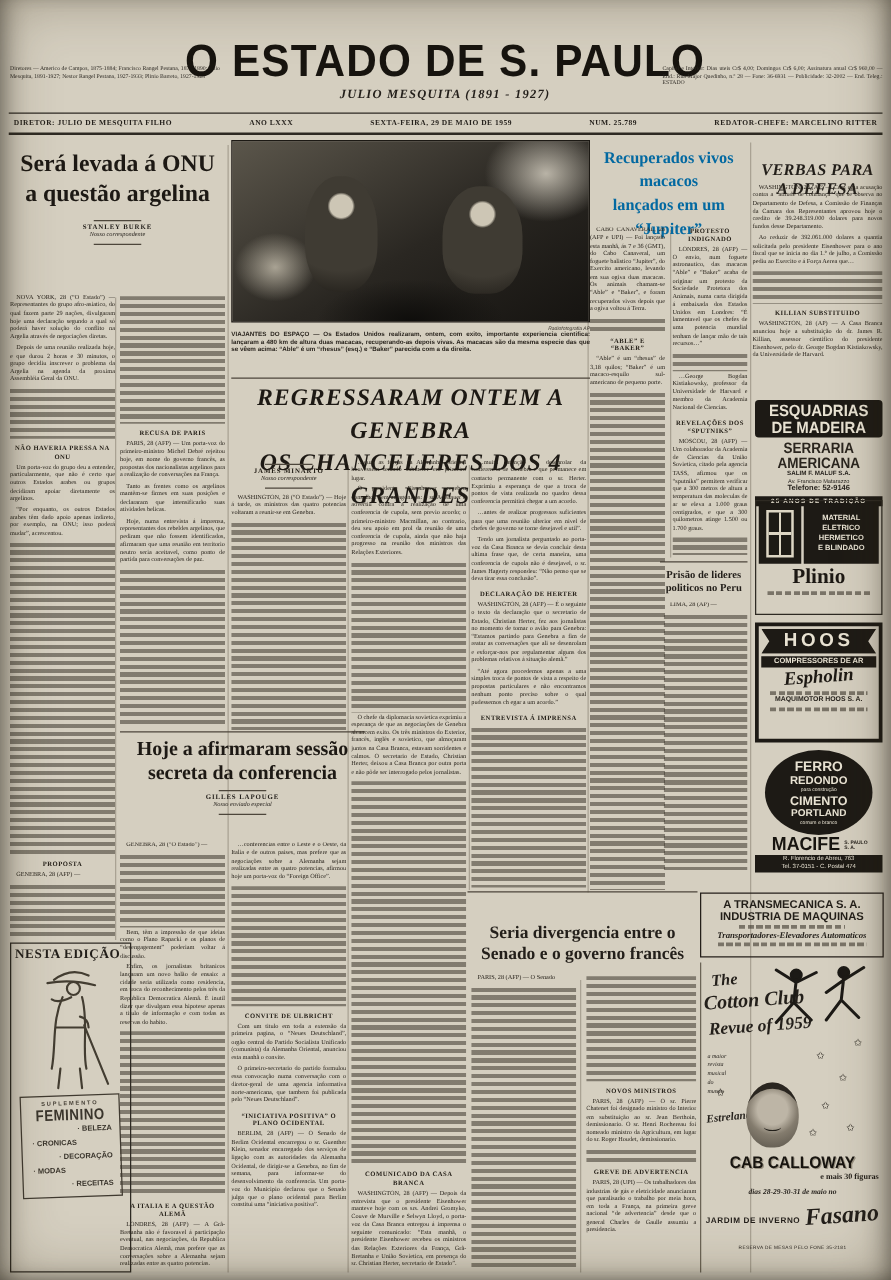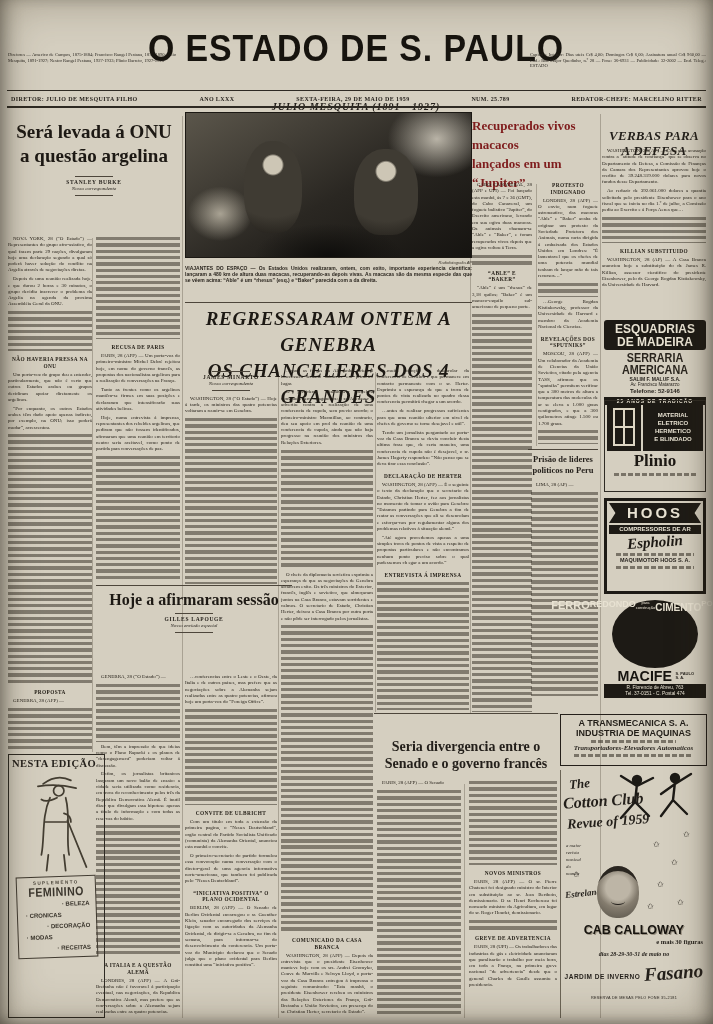--- a/index.html
+++ b/index.html
@@ -17,21 +17,21 @@
   .dateline{left:7px;top:90px;width:699px;height:18px;border-top:1px solid #2e2a23;border-bottom:2px solid #2e2a23;
         display:flex;align-items:center;justify-content:space-between;padding:0 4px;box-sizing:border-box;
         font:bold 6px/8px "Liberation Serif",serif;letter-spacing:.4px;}
   
   .vr{position:absolute;width:0;border-left:1px solid #7d766680;}
   .hr{position:absolute;height:0;border-top:1px solid #4d463b;}
   
   .hl-xl{font:bold 19px/24px "Liberation Serif",serif;text-align:center;color:#1d1914;}
   .hl-gen{font:bold italic 19px/26px "Liberation Serif",serif;letter-spacing:.8px;text-align:center;color:#1d1914;}
   .hl-m{font:bold 16px/19px "Liberation Serif",serif;text-align:center;color:#1d1914;}
-  .hl-jup{font:bold 13px/19px "Liberation Serif",serif;text-align:left;color:#7f1d1d;}
+  .hl-jup{font:bold 13px/19px "Liberation Serif",serif;text-align:center;color:#0369a1;}
   .hl-verb{font:bold italic 13px/15px "Liberation Serif",serif;text-align:center;letter-spacing:.3px;}
   .hl-peru{font:bold 8.5px/10.5px "Liberation Serif",serif;text-align:center;}
   .hl-seria{font:bold 14px/17px "Liberation Serif",serif;text-align:center;}
   
   .col{position:absolute;display:flex;flex-direction:column;overflow:hidden;
        font:5px/6.3px "Liberation Serif",serif;text-align:justify;color:#262119;}
   .col p{margin:0 0 2.5px;text-indent:5px;}
   .sub{font:bold 5.3px/6.5px "Liberation Serif",serif;text-align:center;margin:3px 2px 2.5px;letter-spacing:.4px;text-indent:0;}
   .gk{flex:0 0 auto;margin:1px 0 2px;opacity:.55;
       background:repeating-linear-gradient(180deg,#3d372d 0 3.3px,transparent 3.3px 6.3px);}
@@ -74,21 +74,21 @@
       box-shadow:inset 0 9px 0 -4px #2a2620;}
   .cab-smile{position:absolute;left:50px;top:128px;width:14px;height:6px;border-bottom:1.6px solid #221f1a;border-radius:50%;}
 </style>
 </head>
 <body>
 
 <div class="page">
 
   <div class="abs mini" style="left:8px;top:52px;width:168px;">Diretores — Americo de Campos, 1875-1884; Francisco Rangel Pestana, 1875-1890; Julio Mesquita, 1891-1927; Nestor Rangel Pestana, 1927-1933; Plinio Barreto, 1927-1928</div>
   <div class="abs mast-title" style="left:126px;top:30px;width:460px;">O ESTADO DE S. PAULO</div>
-  <div class="abs mast-sub" style="left:126px;top:70px;width:460px;margin-top:31px;">JULIO MESQUITA (1891 - 1927)</div>
+  <div class="abs mast-sub" style="left:126px;top:70px;width:460px;">JULIO MESQUITA (1891 - 1927)</div>
   <div class="abs mini" style="left:530px;top:52px;width:176px;">Capital e Interior: Dias uteis Cr$ 4,00; Domingos Cr$ 6,00; Assinatura anual Cr$ 960,00 — End.: Rua Major Quedinho, n.º 28 — Fone: 36-6931 — Publicidade: 32-2002 — End. Teleg.: ESTADO</div>
 
   <div class="abs dateline">
     <span>DIRETOR: JULIO DE MESQUITA FILHO</span>
     <span>ANO LXXX</span>
     <span>SEXTA-FEIRA, 29 DE MAIO DE 1959</span>
     <span>NUM. 25.789</span>
     <span>REDATOR-CHEFE: MARCELINO RITTER</span>
   </div>
 
@@ -179,20 +179,21 @@
     <p>Tendo um jornalista perguntado ao porta-voz da Casa Branca se devia concluir desta ultima frase que, de certa maneira, uma conferencia de cupola não é desejavel, o sr. James Hagerty respondeu: “Não penso que se deva tirar essa conclusão”.</p>
     <h4 class="sub">DECLARAÇÃO DE HERTER</h4>
     <p>WASHINGTON, 28 (AFP) — É o seguinte o texto da declaração que o secretario de Estado, Christian Herter, fez aos jornalistas no momento de tomar o avião para Genebra: “Estamos partindo para Genebra a fim de reatar as conversações que ali se desenrolam e esforçar-nos por regulamentar alguns dos problemas relativos á situação alemã.”</p>
     <p>“Até agora procedemos apenas a uma simples troca de pontos de vista a respeito de propostas particulares e não encontramos nenhum ponto preciso sobre o qual pudessemos ch egar a um acordo.”</p>
     <h4 class="sub">ENTREVISTA Á IMPRENSA</h4>
     <div class="gk f"></div>
   </div>
 
   <div class="abs" style="left:96px;top:590px;width:196px;">
     <div class="hl-m">Hoje a afirmaram sessão</div>
+    <div class="hl-m">secreta da conferencia</div>
     <div class="byl" style="margin-top:4px;">
       <div class="sep"></div>
       <div class="nm">GILLES LAPOUGE</div>
       <div class="rl">Nosso enviado especial</div>
       <div class="sep"></div>
     </div>
   </div>
 
   <div class="col" style="left:96px;top:674px;width:84px;height:344px;">
     <p>GENEBRA, 28 (“O Estado”) —</p>
@@ -338,21 +339,21 @@
     <div class="blk" style="clip-path:polygon(0 0,100% 0,93% 50%,100% 100%,0 100%,7% 50%);
          font:bold 15px/20px 'Liberation Sans',sans-serif;text-align:center;letter-spacing:3px;">HOOS</div>
     <div class="blk" style="font:bold 6px/9px 'Liberation Sans',sans-serif;text-align:center;margin-top:2px;">COMPRESSORES DE AR</div>
     <div class="script" style="font-size:15px;line-height:17px;text-align:center;transform:rotate(-4deg);color:#1d1914;">Espholin</div>
     <div class="gkline"></div>
     <div style="font:bold 5.5px/7px 'Liberation Sans',sans-serif;text-align:center;">MAQUIMOTOR HOOS S. A.</div>
     <div class="gkline"></div>
   </div>
 
   <div class="adbox" style="left:604px;top:600px;width:102px;height:110px;text-align:center;">
-    <div class="blk" style="width:86px;height:68px;border-radius:50%;margin:0 auto;display:flex;flex-direction:row;justify-content:center;">
+    <div class="blk" style="width:86px;height:68px;border-radius:50%;margin:0 auto;display:flex;flex-direction:column;justify-content:center;">
       <div style="font:bold 11px/11px 'Liberation Sans',sans-serif;">FERRO</div>
       <div style="font:bold 9px/9px 'Liberation Sans',sans-serif;">REDONDO</div>
       <div style="font:4px/5px 'Liberation Sans',sans-serif;">para construção</div>
       <div style="font:bold 10px/11px 'Liberation Sans',sans-serif;margin-top:2px;">CIMENTO</div>
       <div style="font:bold 8px/8px 'Liberation Sans',sans-serif;">PORTLAND</div>
       <div style="font:4px/5px 'Liberation Sans',sans-serif;">comum e branco</div>
     </div>
     <div style="display:flex;justify-content:center;align-items:center;gap:2px;">
       <span style="font:bold 15px/16px 'Liberation Sans',sans-serif;color:#17140f;transform:scaleX(.95);">MACIFE</span>
       <span style="font:bold 4px/4.5px 'Liberation Sans',sans-serif;white-space:pre-line;text-align:left;">S. PAULO

